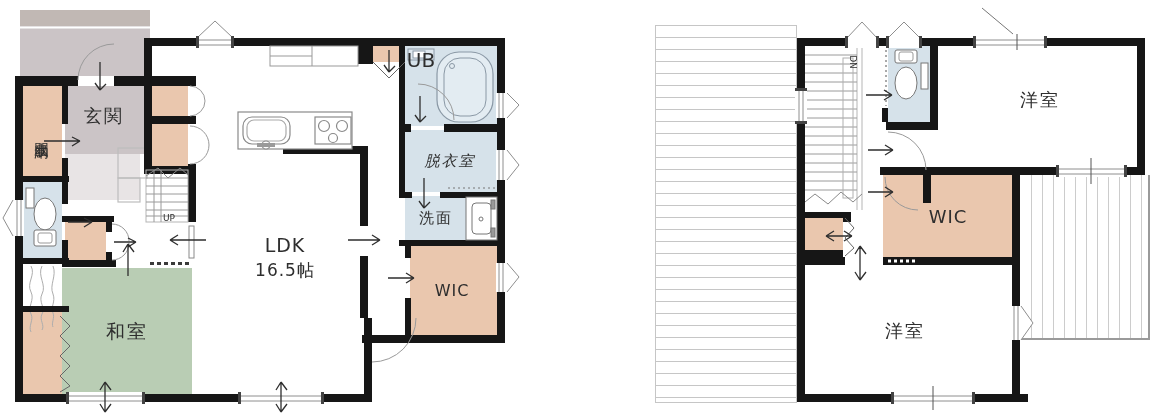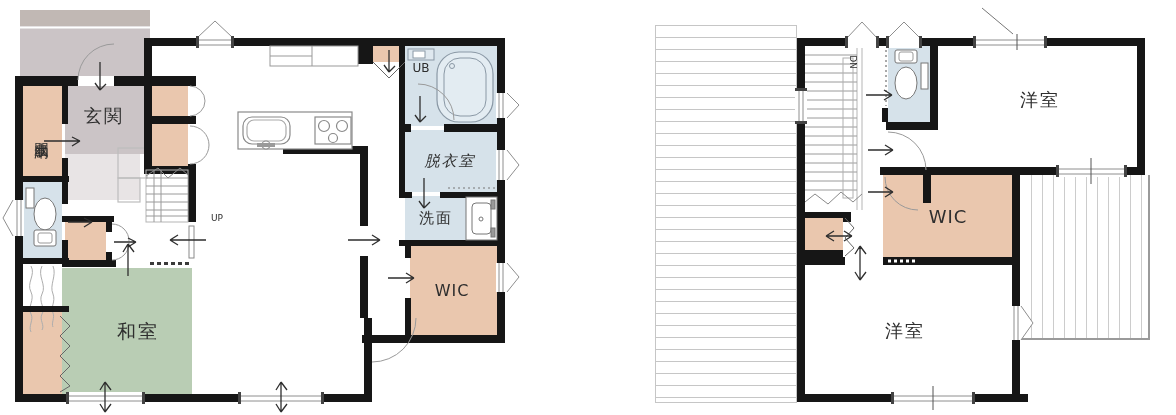--- a/index.html
+++ b/index.html
@@ -367,25 +367,29 @@
         <path d="M868,150 L893,150 M893,150 l-8,-5 M893,150 l-8,5"></path>
         <path d="M868,192 L893,192 M893,192 l-8,-5 M893,192 l-8,5"></path>
         <path d="M826,236 L852,236 M852,236 l-8,-5 M852,236 l-8,5 M826,236 l8,-5 M826,236 l8,5"></path>
         <path d="M860,246 L860,280 M860,246 l-5,8 M860,246 l6,8 M860,280 l-5,-8 M860,280 l6,-8"></path>
       </g>
     </g>
   </svg>
 
   <div class="lbl" style="left:104px;top:116px;">玄関</div>
   <div class="lbl vert" style="left:42px;top:133px;">土間収納</div>
-  <div class="lbl" style="left:138px;top:332px;font-size:19px;">和室</div>
-  <div class="lbl" style="left:421px;top:68px;font-size:12px;letter-spacing:0;">UB</div>
+  <div class="lbl ldk" style="left:285px;top:258px;">
+    <div>LDK</div>
+    <div class="sz">16.5帖</div>
+  </div>
+  <div class="lbl" style="left:127px;top:332px;font-size:19px;">和室</div>
+  <div class="lbl" style="left:421px;top:60px;font-size:20px;letter-spacing:0;">UB</div>
   <div class="lbl small" style="left:450px;top:161px;font-style:italic;">脱衣室</div>
   <div class="lbl small" style="left:436px;top:218px;">洗面</div>
   <div class="lbl" style="left:452px;top:290px;font-size:16px;letter-spacing:1px;">WIC</div>
-  <div class="lbl tiny" style="left:169px;top:218px;margin-left:48px;">UP</div>
+  <div class="lbl tiny" style="left:169px;top:218px;">UP</div>
 
   <div class="lbl" style="left:1040px;top:100px;font-size:18px;">洋室</div>
   <div class="lbl" style="left:948px;top:216px;letter-spacing:1px;">WIC</div>
   <div class="lbl" style="left:905px;top:331px;font-size:18px;">洋室</div>
   <div class="lbl tiny rot" style="left:853px;top:62px;">DN</div>
 
 </div>
 
 </body></html>

